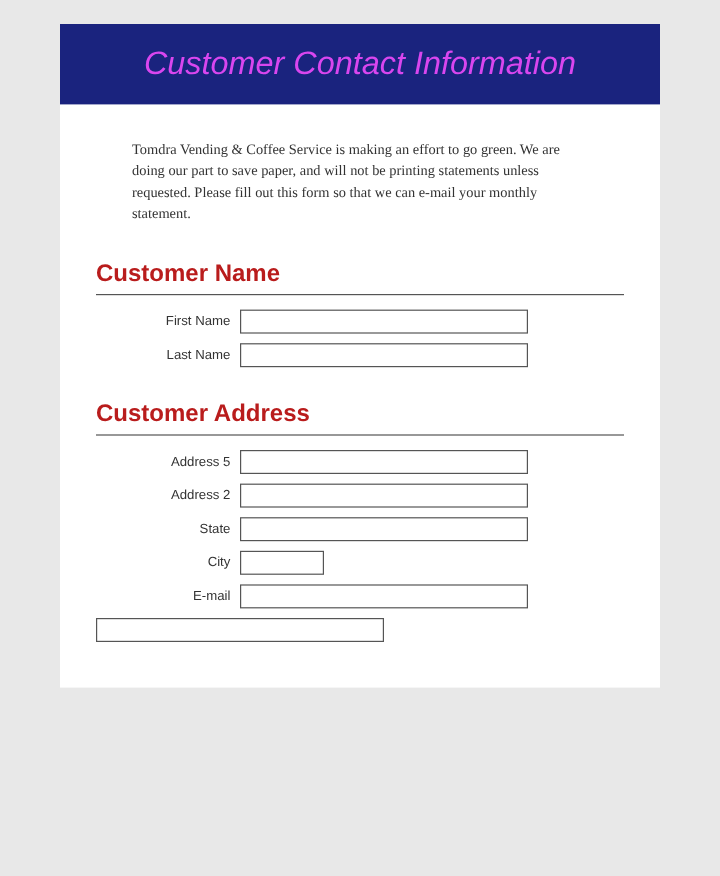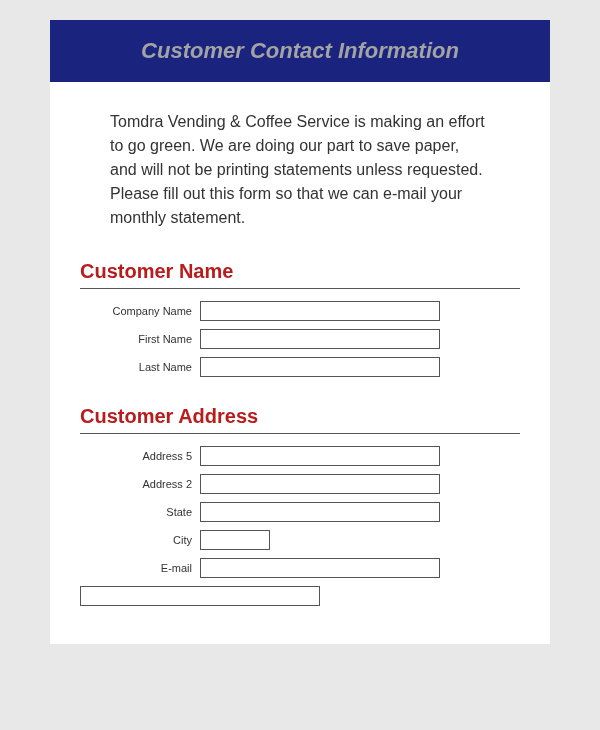--- a/index.html
+++ b/index.html
@@ -24,31 +24,32 @@
       padding: 0 0 30px 0;
     }
 
     .header {
       background: #1a237e;
       padding: 18px 20px;
       text-align: center;
     }
 
     .header-title {
-      color: #a3a3a3;
-      font-size: 22px;
-      font-weight: bold;
+      color: #d946ef;
+      font-size: 27px;
+      font-weight: normal;
       font-style: italic;
     }
 
     .intro-text {
-      font-size: 16px;
+      font-size: 12px;
       color: #333333;
       line-height: 1.5;
       padding: 18px 30px 10px 30px;
+      font-family: Liberation Serif, serif;
     }
 
     .section {
       padding: 10px 30px 0 30px;
     }
 
     .section-title {
       color: #b91c1c;
       font-size: 20px;
       font-weight: bold;
@@ -113,24 +114,20 @@
   </div>
 
   <div class="section">
     <p class="intro-text">Tomdra Vending &amp; Coffee Service is making an effort to go green. We are doing our part to save paper, and will not be printing statements unless requested. Please fill out this form so that we can e-mail your monthly statement.</p>
   </div>
 
   <div class="section">
     <h2 class="section-title">Customer Name</h2>
     <hr class="section-divider">
 
-    <div class="form-row">
-      <span class="form-label">Company Name</span>
-      <input type="text" class="form-input" style="">
-    </div>
 
     <div class="form-row">
       <span class="form-label">First Name</span>
       <input type="text" class="form-input" style="">
     </div>
 
     <div class="form-row">
       <span class="form-label">Last Name</span>
       <input type="text" class="form-input" style="">
     </div>

